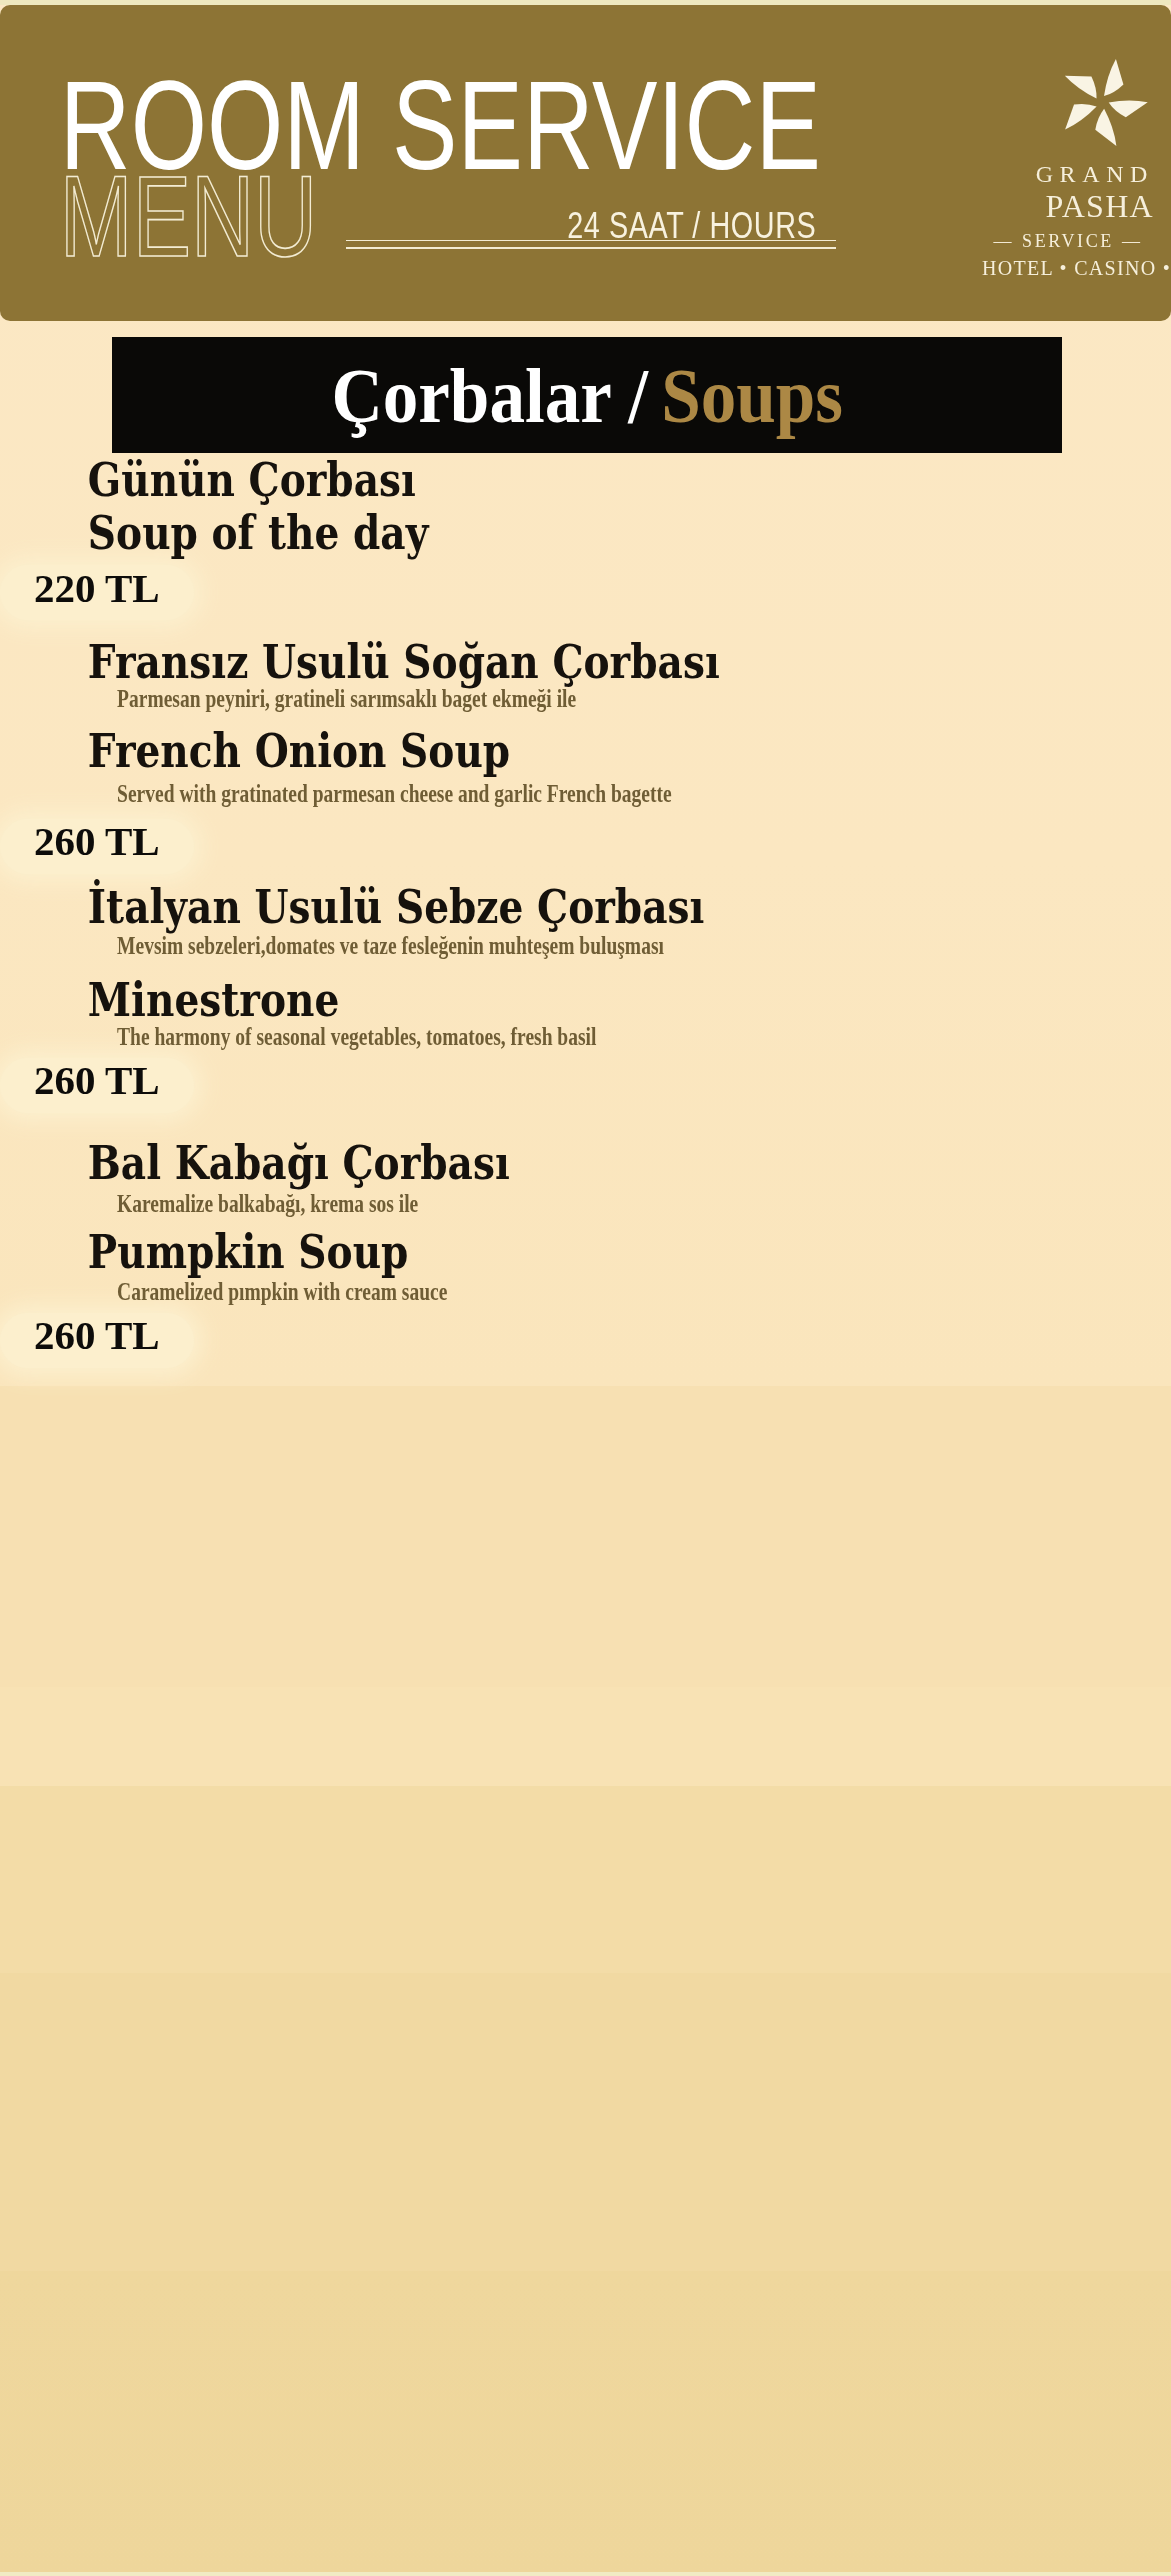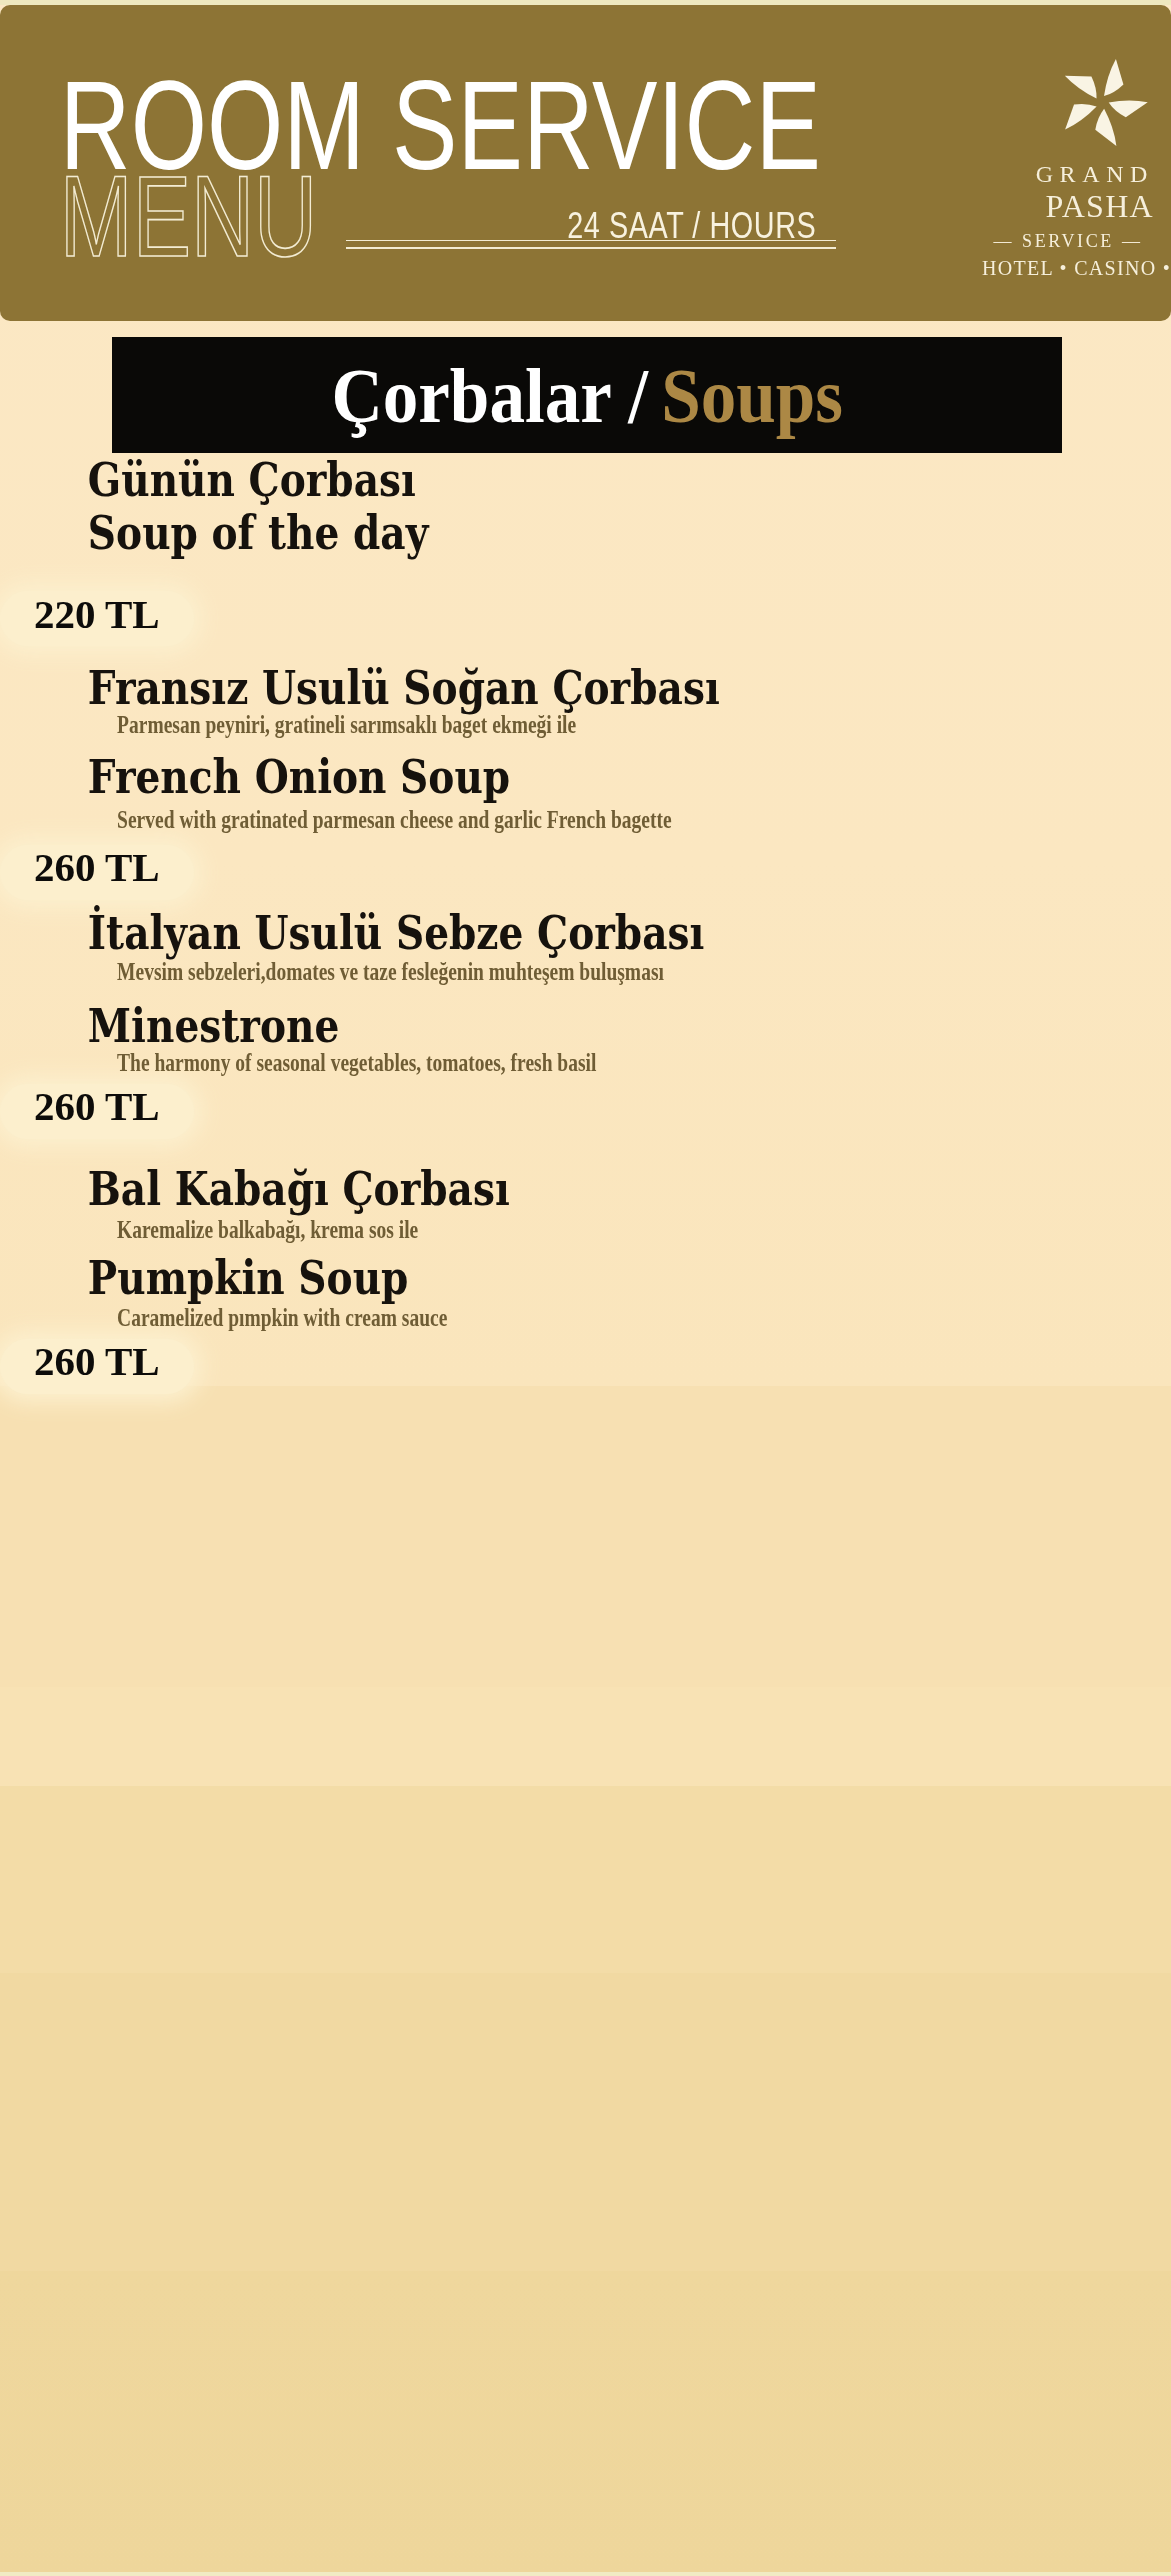--- a/index.html
+++ b/index.html
@@ -59,21 +59,21 @@
     margin:0;font-family:"Liberation Serif",serif;font-weight:bold;color:#6F5D35;
     font-size:24.4px;line-height:26.4px;transform:scaleX(0.8);white-space:nowrap;
   }
   .price-row{margin:0;line-height:42px;}
   .price-pill{
     display:inline-block;background:#FCEFCD;border-radius:30px;padding:1.3px 34px;
     box-shadow:0 0 20px 9.2px #FCEFCD;
   }
   .price{font-family:"Liberation Serif",serif;font-weight:bold;font-size:41px;color:#0D0C0A;white-space:nowrap;}
 
-  .mt8{margin-top:5.3px;} .mt26{margin-top:34px;} .mt28{margin-top:18.5px;}
+  .mt8{margin-top:5.3px;} .mt26{margin-top:8px;} .mt28{margin-top:18.5px;}
   .mt22{margin-top:14.5px;} .mt18{margin-top:12px;} .mt14{margin-top:9.2px;}
   .mt4{margin-top:2.6px;} .mt24{margin-top:16px;} .mt12{margin-top:8px;}
   .mt40{margin-top:26.4px;} .mt6{margin-top:4px;} .mt16{margin-top:10.6px;}
 </style>
 </head>
 <body>
 
 <div class="page">
   <div class="top-strip"></div>
 

